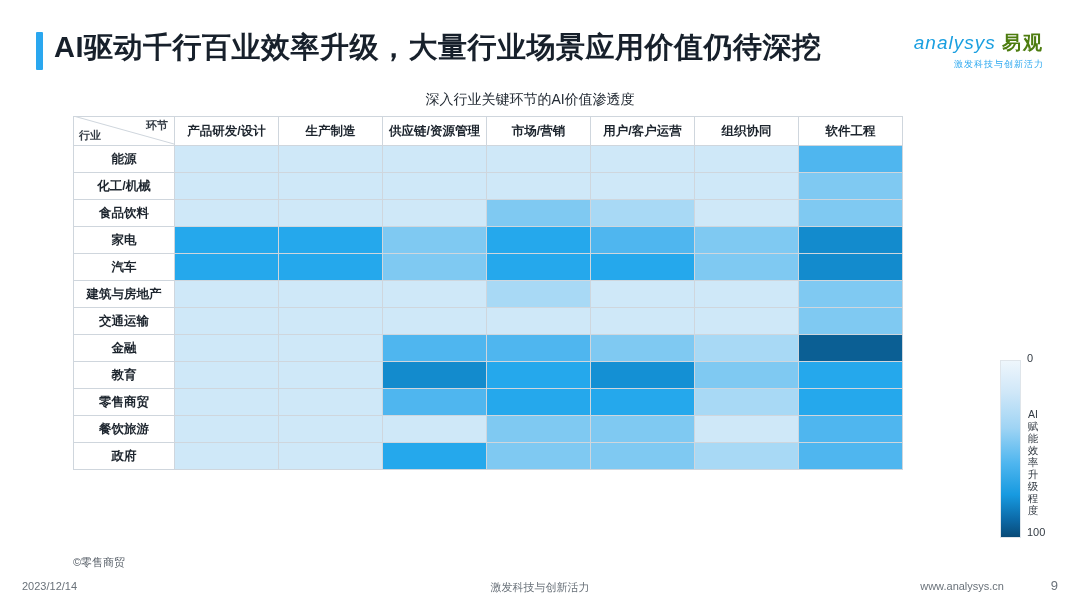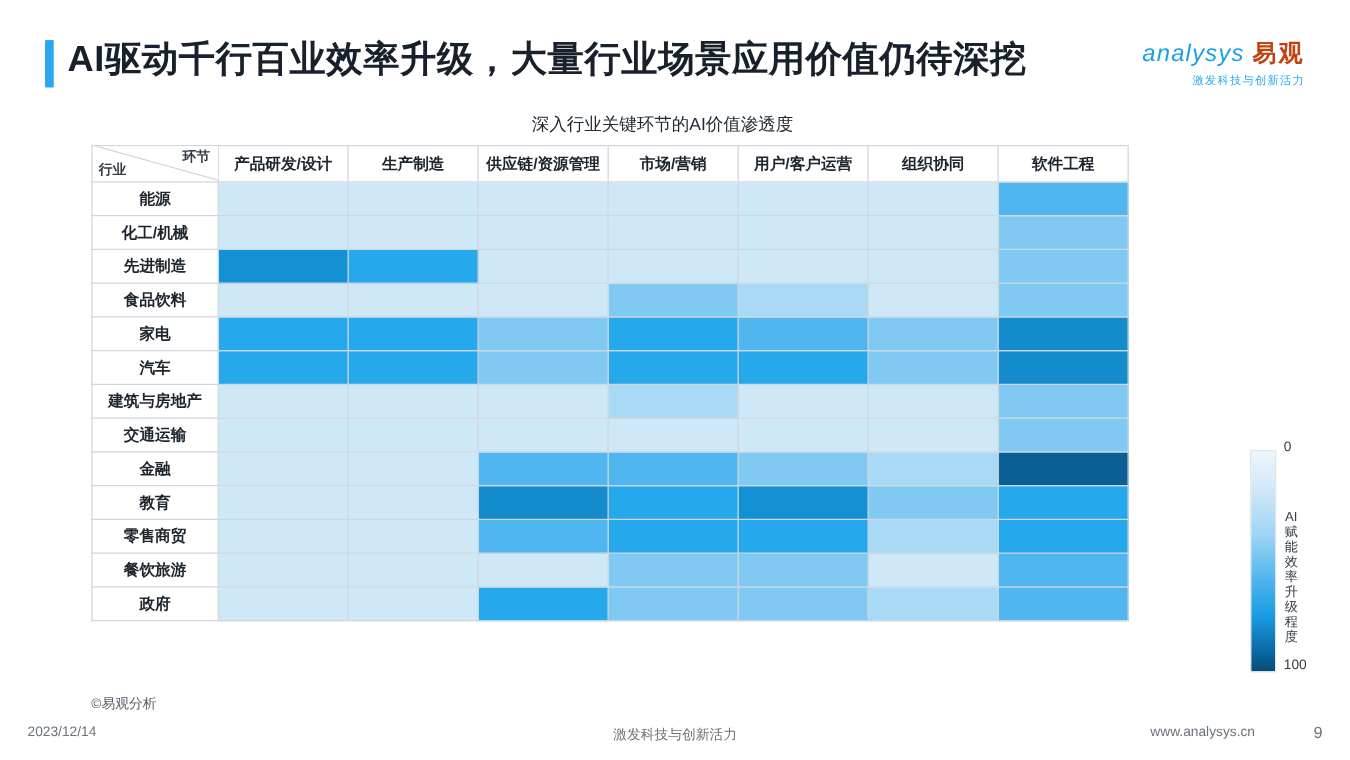--- a/index.html
+++ b/index.html
@@ -49,21 +49,21 @@
   }
   .brand-name {
     font-size: 19px;
     color: #1a9fe0;
     font-style: italic;
     letter-spacing: 1px;
     white-space: nowrap;
   }
   .brand-cn {
     font-size: 19px;
-    color: #c2410c;
+    color: #4d7c0f;
     font-style: normal;
     font-weight: bold;
     letter-spacing: 2px;
   }
   .brand-slogan {
     font-size: 9px;
     color: #2aa7ef;
     letter-spacing: 1px;
     margin-top: 2px;
     white-space: nowrap;
@@ -287,30 +287,20 @@
           <td class="rowhead">化工/机械</td>
           <td class="cell" title="化工/机械 / 产品研发/设计: 25" style="background: rgb(207, 232, 248);"></td>
           <td class="cell" title="化工/机械 / 生产制造: 25" style="background: rgb(207, 232, 248);"></td>
           <td class="cell" title="化工/机械 / 供应链/资源管理: 25" style="background: rgb(207, 232, 248);"></td>
           <td class="cell" title="化工/机械 / 市场/营销: 25" style="background: rgb(207, 232, 248);"></td>
           <td class="cell" title="化工/机械 / 用户/客户运营: 25" style="background: rgb(207, 232, 248);"></td>
           <td class="cell" title="化工/机械 / 组织协同: 25" style="background: rgb(207, 232, 248);"></td>
           <td class="cell" title="化工/机械 / 软件工程: 45" style="background: rgb(127, 201, 242);"></td>
         </tr>
         <tr>
-          <td class="rowhead">先进制造</td>
-          <td class="cell" title="先进制造 / 产品研发/设计: 70" style="background: rgb(20, 144, 212);"></td>
-          <td class="cell" title="先进制造 / 生产制造: 62" style="background: rgb(37, 168, 236);"></td>
-          <td class="cell" title="先进制造 / 供应链/资源管理: 25" style="background: rgb(207, 232, 248);"></td>
-          <td class="cell" title="先进制造 / 市场/营销: 25" style="background: rgb(207, 232, 248);"></td>
-          <td class="cell" title="先进制造 / 用户/客户运营: 25" style="background: rgb(207, 232, 248);"></td>
-          <td class="cell" title="先进制造 / 组织协同: 25" style="background: rgb(207, 232, 248);"></td>
-          <td class="cell" title="先进制造 / 软件工程: 45" style="background: rgb(127, 201, 242);"></td>
-        </tr>
-        <tr>
           <td class="rowhead">食品饮料</td>
           <td class="cell" title="食品饮料 / 产品研发/设计: 25" style="background: rgb(207, 232, 248);"></td>
           <td class="cell" title="食品饮料 / 生产制造: 25" style="background: rgb(207, 232, 248);"></td>
           <td class="cell" title="食品饮料 / 供应链/资源管理: 25" style="background: rgb(207, 232, 248);"></td>
           <td class="cell" title="食品饮料 / 市场/营销: 45" style="background: rgb(127, 201, 242);"></td>
           <td class="cell" title="食品饮料 / 用户/客户运营: 35" style="background: rgb(168, 217, 245);"></td>
           <td class="cell" title="食品饮料 / 组织协同: 25" style="background: rgb(207, 232, 248);"></td>
           <td class="cell" title="食品饮料 / 软件工程: 45" style="background: rgb(127, 201, 242);"></td>
         </tr>
         <tr>
@@ -407,19 +397,19 @@
   </table>
 </div>
 
 <div class="legend">
   <div class="legend-bar"></div>
   <div class="legend-top">0</div>
   <div class="legend-bottom">100</div>
   <div class="legend-caption">AI赋能效率升级程度</div>
 </div>
 
-<div class="source">©易观分析</div>
+<div class="source">©零售商贸</div>
 <div class="footer">
   <div class="f-left">2023/12/14</div>
   <div class="f-center">激发科技与创新活力</div>
   <div class="f-right">www.analysys.cn</div>
   <div class="f-page">9</div>
 </div>
 
 </body></html>

